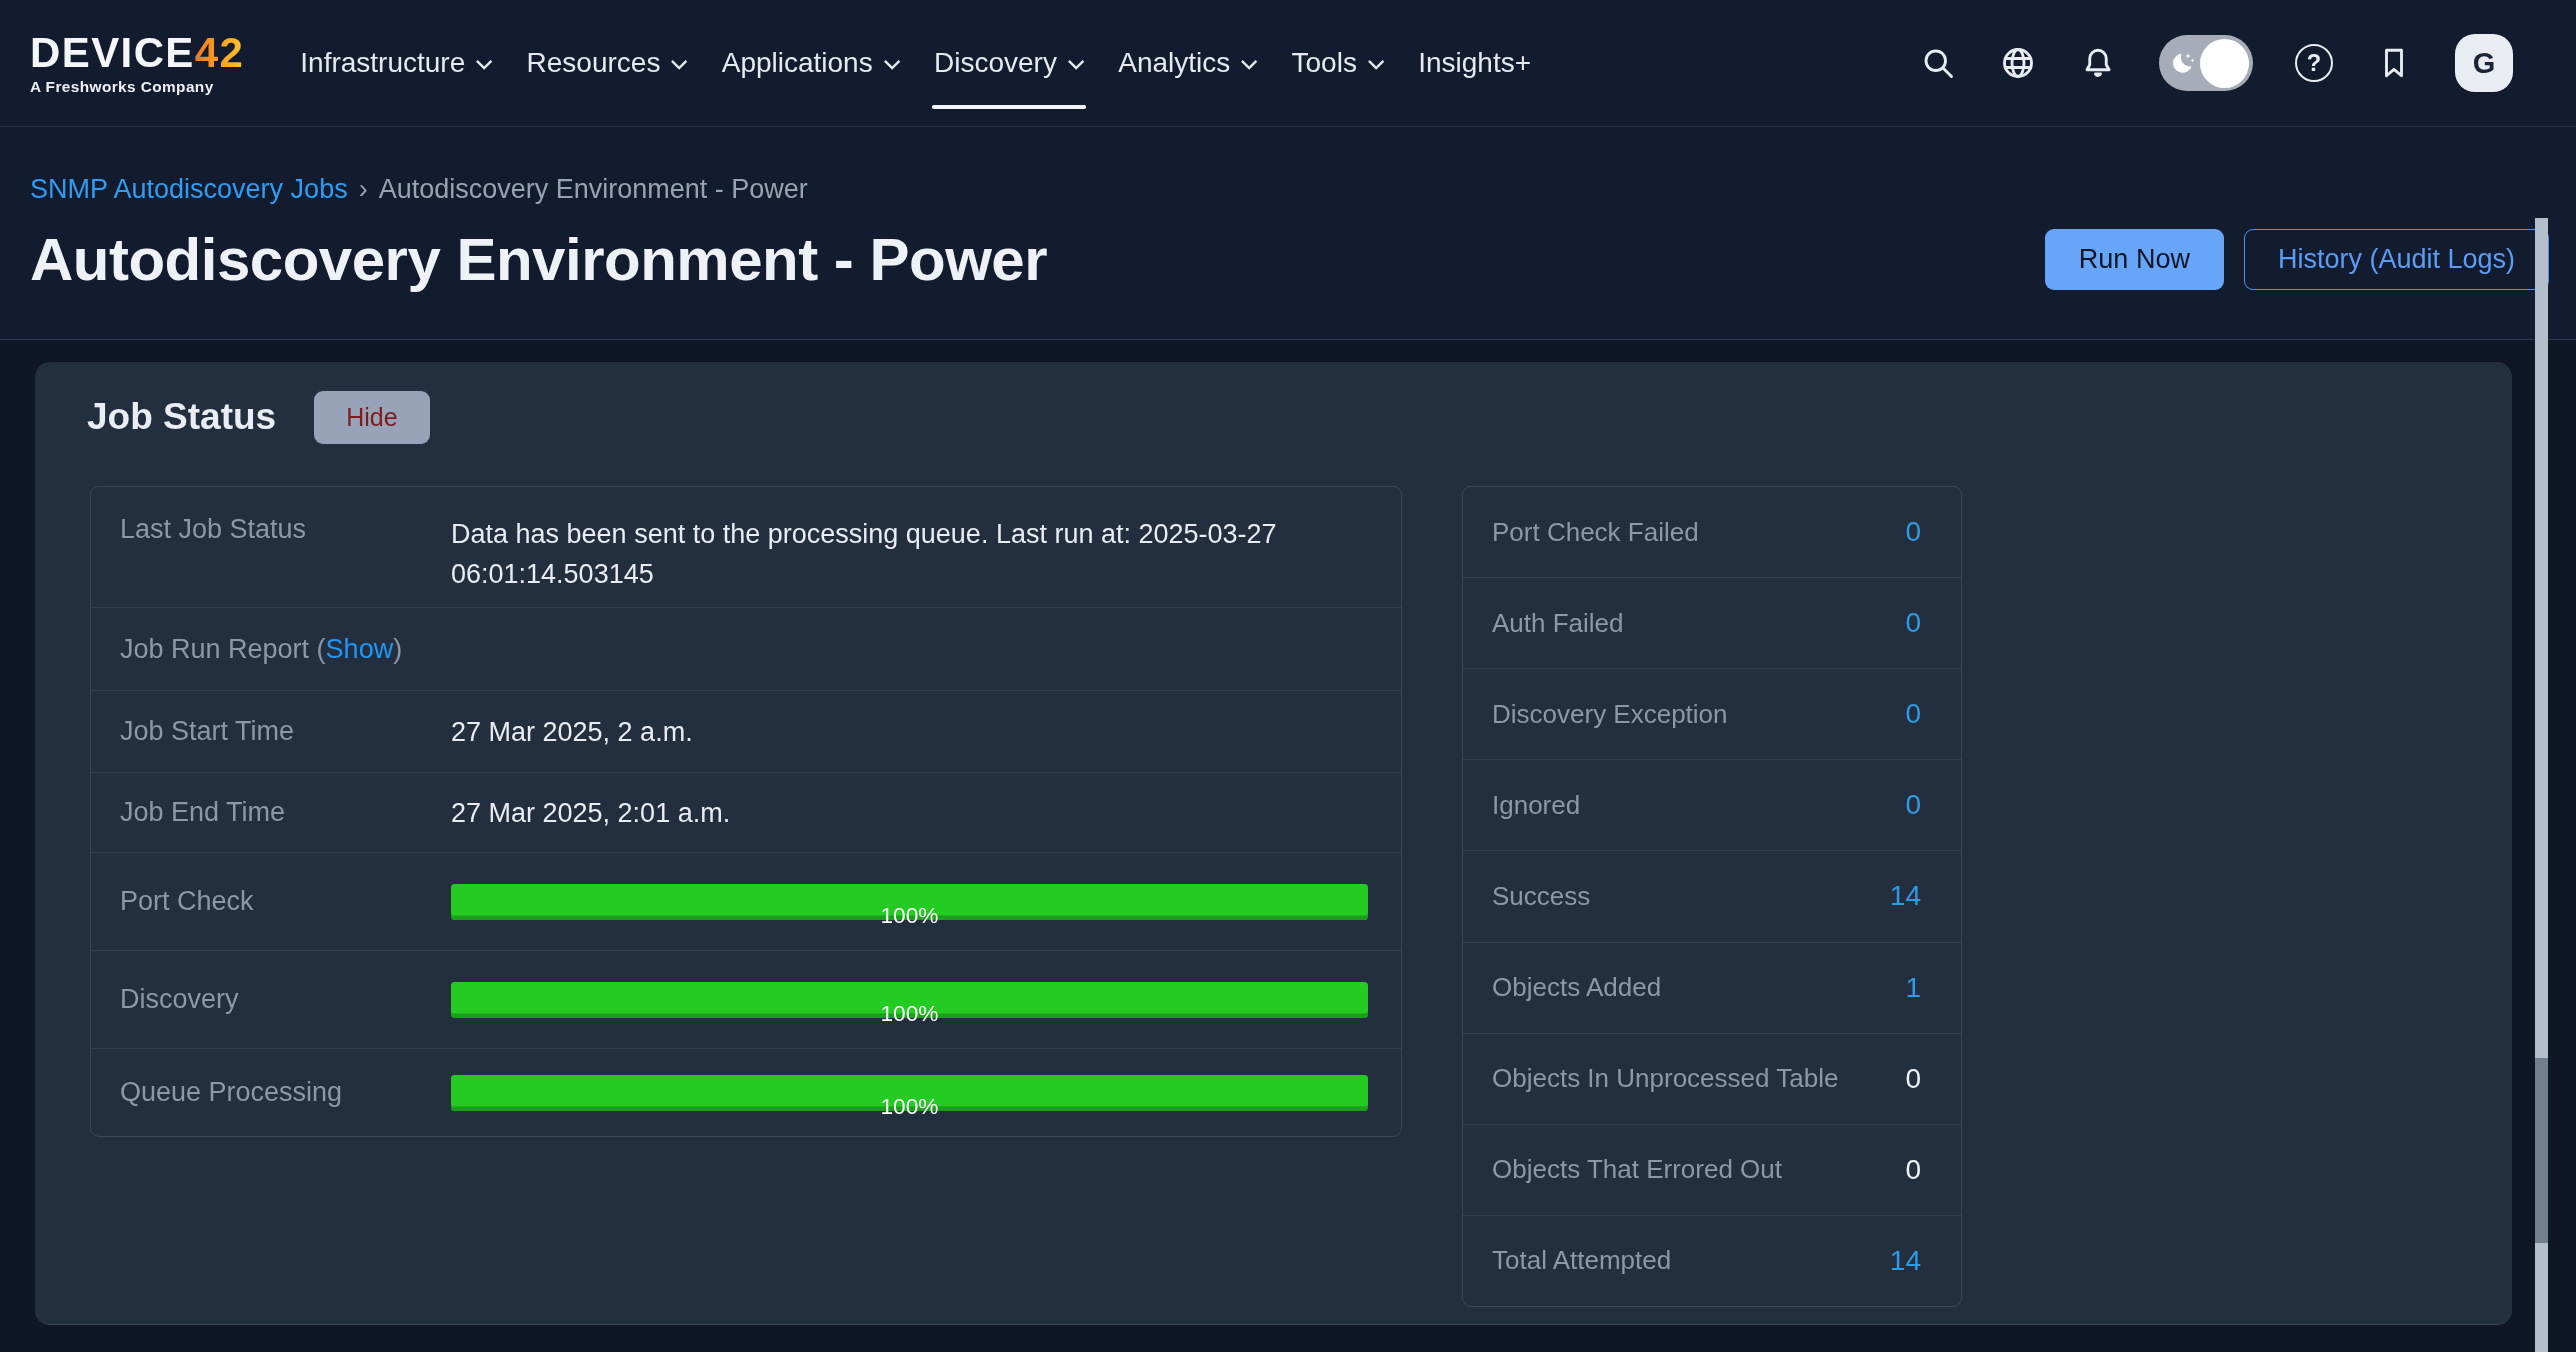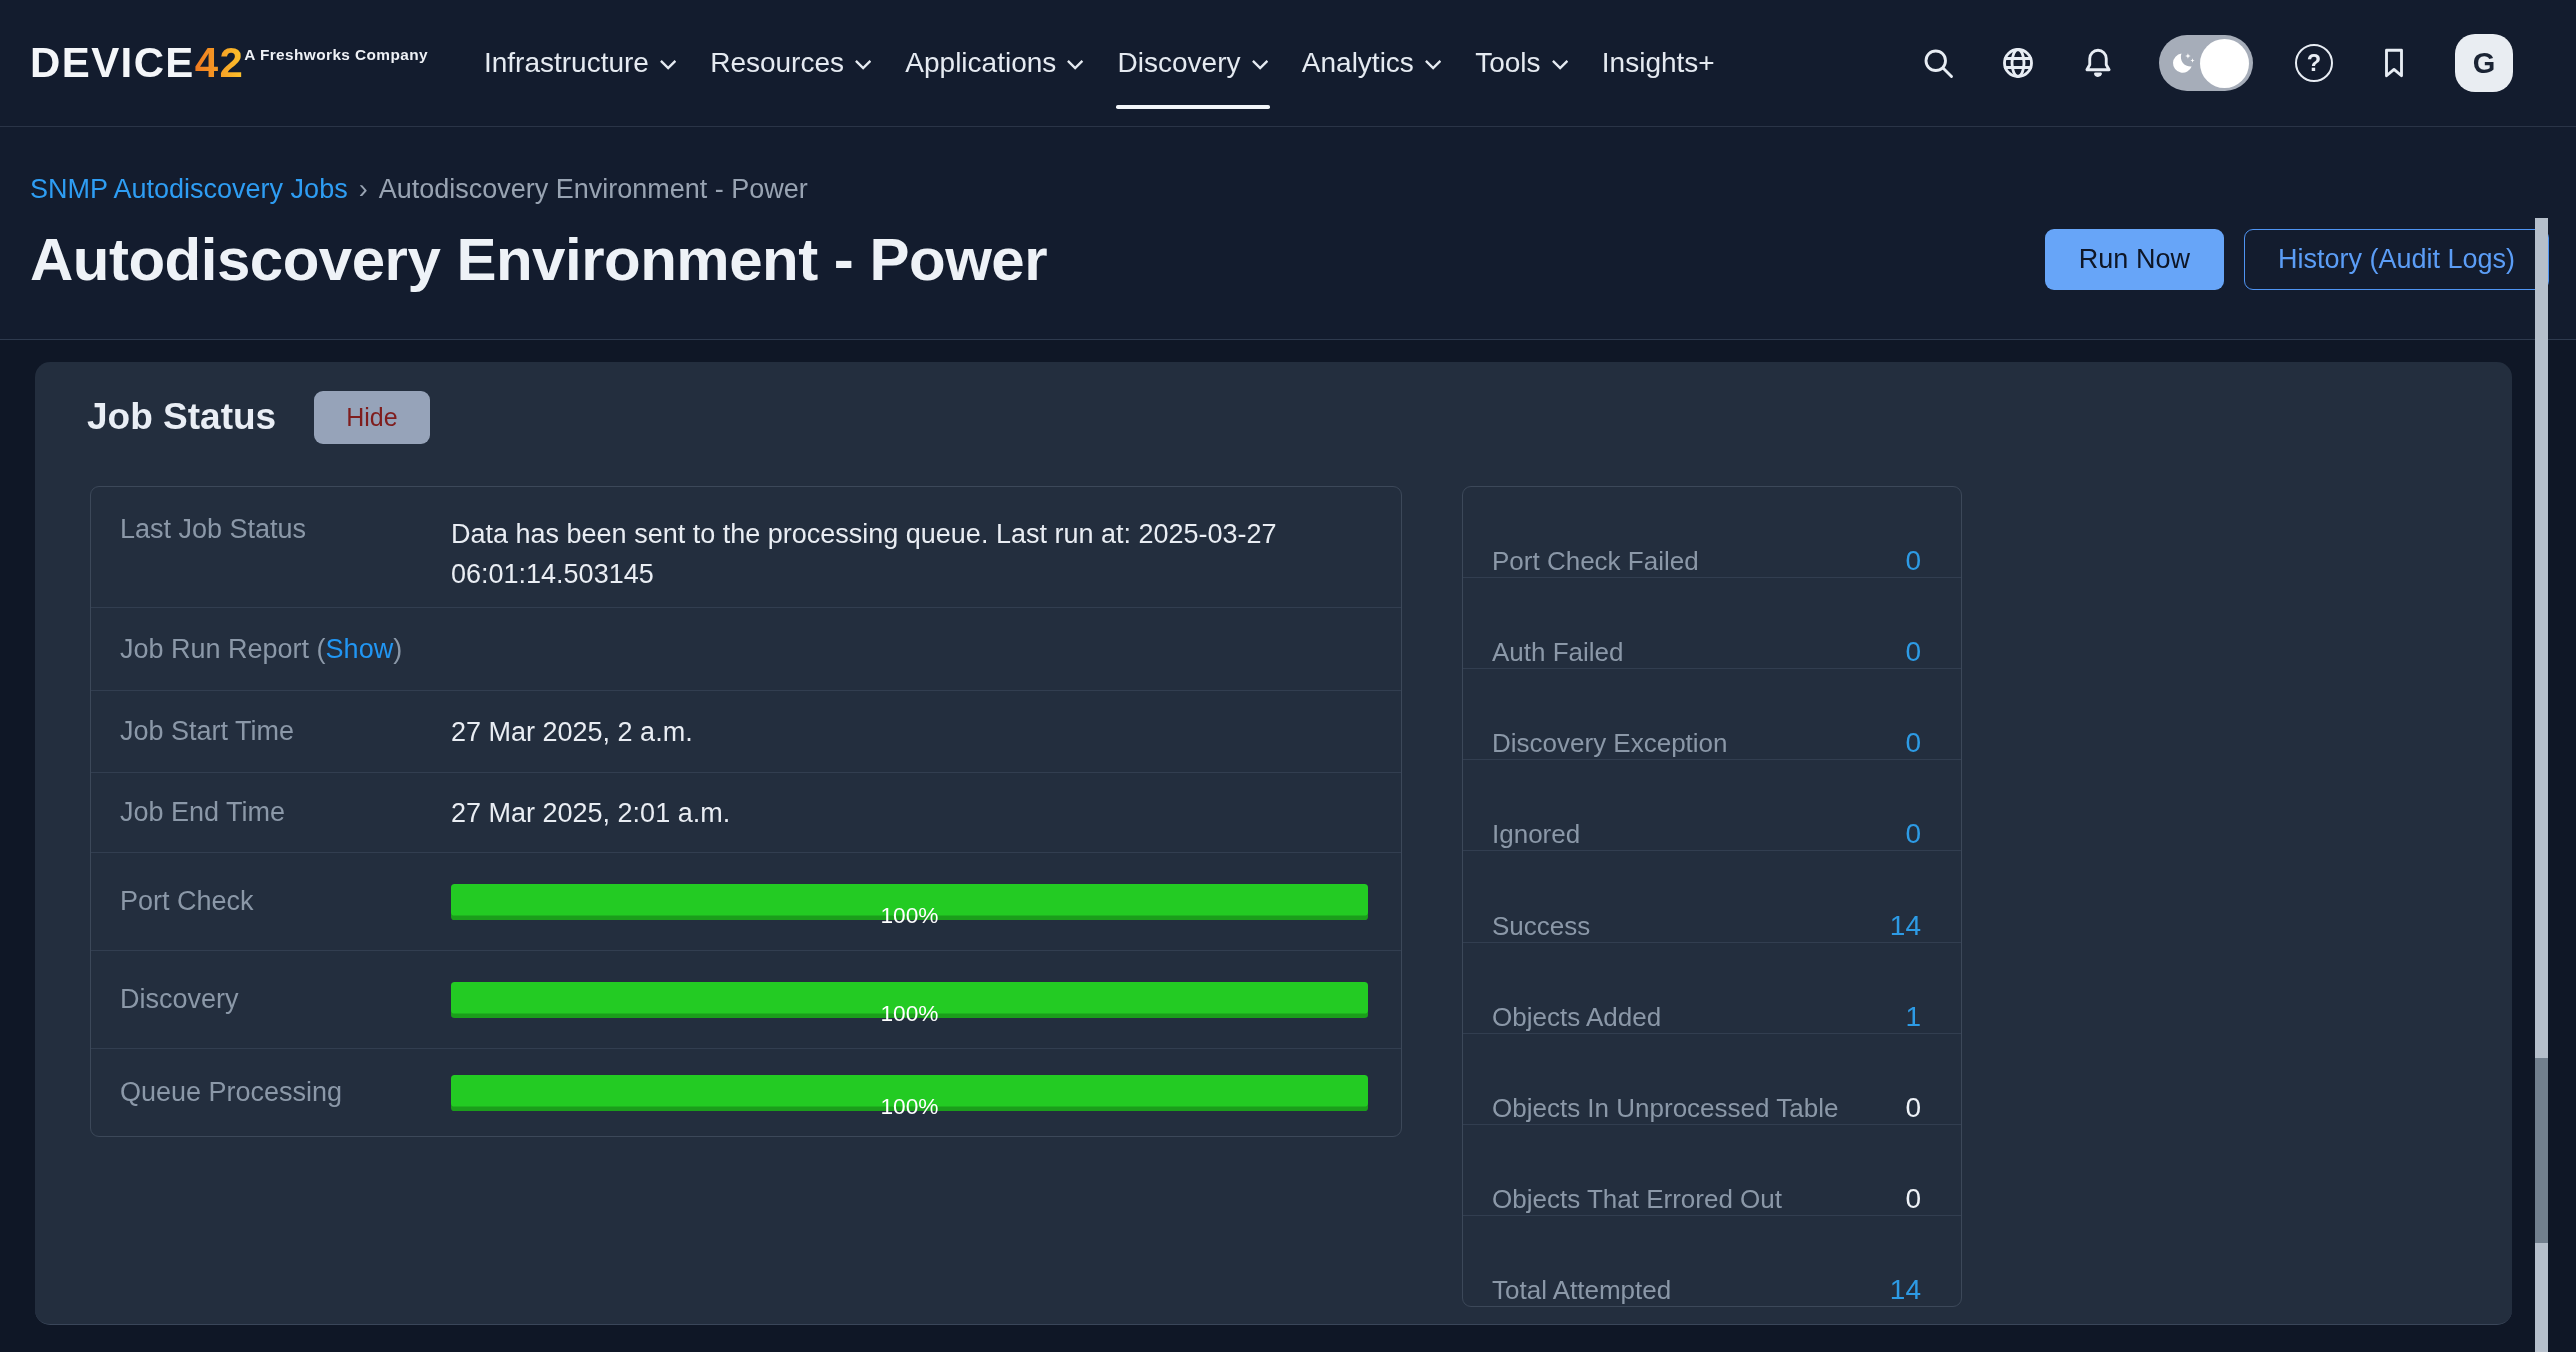--- a/index.html
+++ b/index.html
@@ -8,21 +8,21 @@
     position:relative; width:2576px; height:1352px; overflow:hidden;
     background:#131c2e; font-family:"Liberation Sans", sans-serif;
     color:#e8edf4;
   }
   
   .topnav {
     position:absolute; top:0; left:0; width:100%; height:127px;
     background:#131c2e; border-bottom:0.9px solid #2a3447;
     display:flex; align-items:center; padding:0 63px 0 30px;
   }
-  .logo { display:flex; flex-direction:row; line-height:1; margin-right:56px; }
+  .logo { display:flex; flex-direction:column; line-height:1; margin-right:56px; }
   .logo-word { font-size:42px; font-weight:800; letter-spacing:1.4px; color:#f4f6f9; }
   .logo-accent {
     background:linear-gradient(90deg,#f0791f,#fdc42c);
     -webkit-background-clip:text; background-clip:text; color:transparent;
   }
   .logo-tagline { font-size:15.4px; font-weight:700; color:#eef1f6; letter-spacing:0.4px; margin-top:5.4px; }
   .nav-items { display:flex; align-items:center; gap:34px; }
   .nav-item {
     position:relative; display:flex; align-items:center; gap:11px;
     font-size:28px; color:#e5eaf1; cursor:pointer; white-space:nowrap;
@@ -109,21 +109,21 @@
     display:flex; align-items:center; justify-content:center;
   }
   .pbar span { font-size:22.7px; color:#ffffff;margin-top:27px; }
   
   .stats-table {
     position:absolute; left:1427px; top:124px; width:500px; height:821px;
     border:0.9px solid #3c4859; border-radius:9px; overflow:hidden;
     display:flex; flex-direction:column;
   }
   .s-row {
-    flex:1; display:flex; align-items:flex-end; justify-content:space-between;
+    flex:1; display:flex; align-items:center; justify-content:space-between;
     padding:0 40px 0 29px; border-bottom:0.9px solid #323e50;
   }
   .s-row:last-child { border-bottom:none; }
   .s-label { font-size:26px; color:#8b98a8; }
   .s-value { font-size:28px; font-weight:500; }
   .s-value.link { color:#2d9be5; cursor:pointer; }
   .s-value.plain { color:#eef2f7; }
   
   .scrollbar { position:absolute; right:28px; top:218px; bottom:0; width:12.7px; background:#b5bfcb; }
   .scroll-thumb { position:absolute; left:0; width:12.7px; top:840px; height:185px; background:#72808e; }

